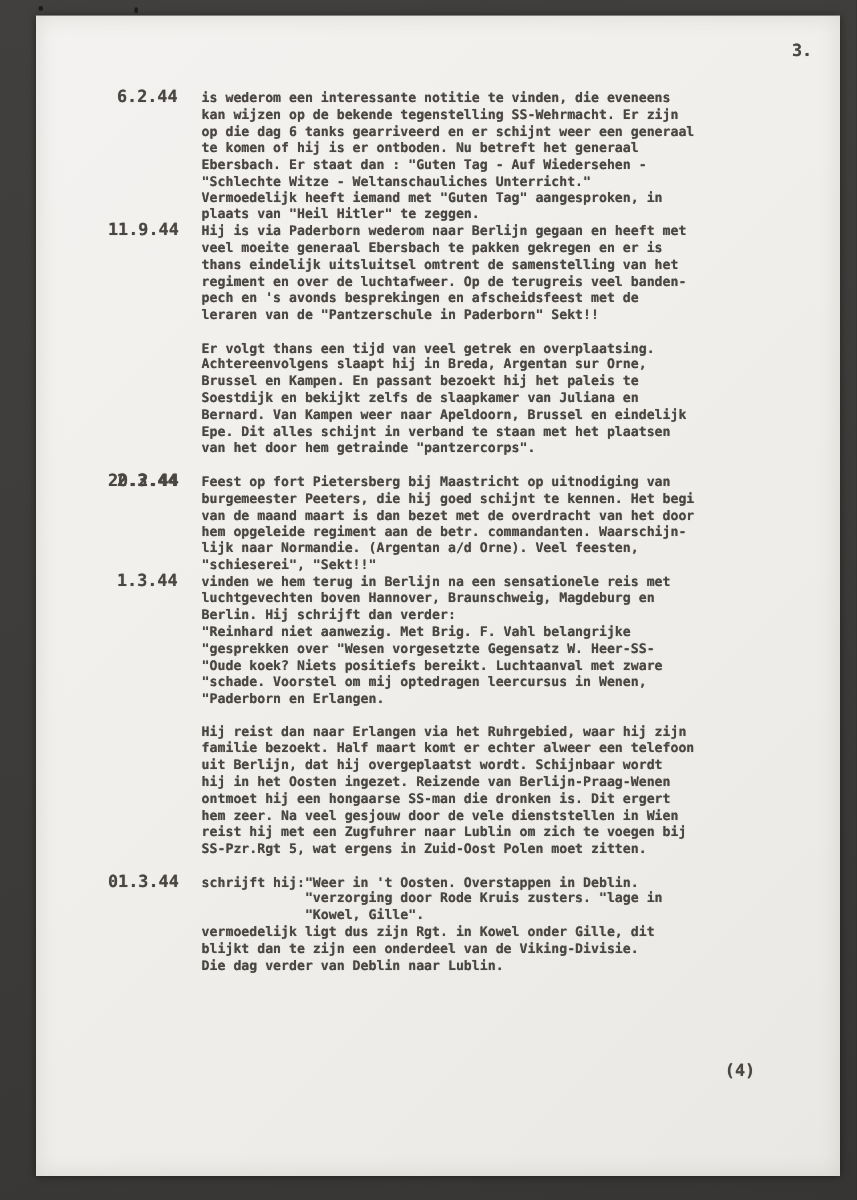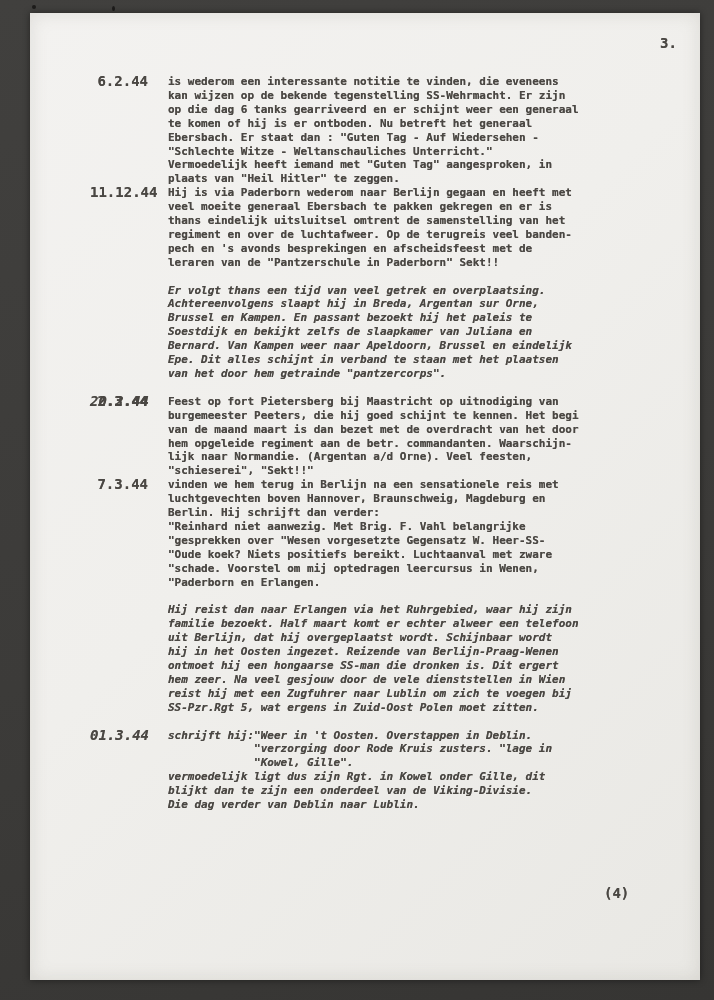--- a/index.html
+++ b/index.html
@@ -33,21 +33,21 @@
     font-weight: bold;
     color: #4a4743;
     text-shadow: 0 0 0.6px rgba(70,66,60,0.7);
   }
   .doc-body {
     position: absolute;
     left: 0; top: 62px;
     width: 558px;
   }
   .entry { position: relative; }
-  .entry.gap { margin-top: 13.9px; font-style: italic; }
+  .entry.gap { margin-top: 13.9px; }
   .entry .date {
     position: absolute;
     left: 60px; top: 0;
     width: 58px;
     text-align: right;
     font-size: 14px;
     line-height: 13.9px;
     font-weight: bold;
     color: #4a4743;
     text-shadow: 0 0 0.6px rgba(70,66,60,0.7);
@@ -85,21 +85,21 @@
           <pre class="text">is wederom een interessante notitie te vinden, die eveneens
 kan wijzen op de bekende tegenstelling SS-Wehrmacht. Er zijn
 op die dag 6 tanks gearriveerd en er schijnt weer een generaal
 te komen of hij is er ontboden. Nu betreft het generaal
 Ebersbach. Er staat dan : "Guten Tag - Auf Wiedersehen -
 "Schlechte Witze - Weltanschauliches Unterricht."
 Vermoedelijk heeft iemand met "Guten Tag" aangesproken, in
 plaats van "Heil Hitler" te zeggen.</pre>
         </div>
         <div class="entry">
-          <span class="date">11.12.44</span>
+          <span class="date">11.9.44</span>
           <pre class="text">Hij is via Paderborn wederom naar Berlijn gegaan en heeft met
 veel moeite generaal Ebersbach te pakken gekregen en er is
 thans eindelijk uitsluitsel omtrent de samenstelling van het
 regiment en over de luchtafweer. Op de terugreis veel banden-
 pech en 's avonds besprekingen en afscheidsfeest met de
 leraren van de "Pantzerschule in Paderborn" Sekt!!</pre>
         </div>
         <div class="entry gap">
           <span class="date"></span>
           <pre class="text">Er volgt thans een tijd van veel getrek en overplaatsing.
@@ -116,21 +116,21 @@
         <div class="entry">
           <span class="date">2.3.44</span>
           <pre class="text">Feest op fort Pietersberg bij Maastricht op uitnodiging van
 burgemeester Peeters, die hij goed schijnt te kennen. Het begi
 van de maand maart is dan bezet met de overdracht van het door
 hem opgeleide regiment aan de betr. commandanten. Waarschijn-
 lijk naar Normandie. (Argentan a/d Orne). Veel feesten,
 "schieserei", "Sekt!!"</pre>
         </div>
         <div class="entry">
-          <span class="date">7.3.44</span>
+          <span class="date">1.3.44</span>
           <pre class="text">vinden we hem terug in Berlijn na een sensationele reis met
 luchtgevechten boven Hannover, Braunschweig, Magdeburg en
 Berlin. Hij schrijft dan verder:
 "Reinhard niet aanwezig. Met Brig. F. Vahl belangrijke
 "gesprekken over "Wesen vorgesetzte Gegensatz W. Heer-SS-
 "Oude koek? Niets positiefs bereikt. Luchtaanval met zware
 "schade. Voorstel om mij optedragen leercursus in Wenen,
 "Paderborn en Erlangen.</pre>
         </div>
         <div class="entry gap">

